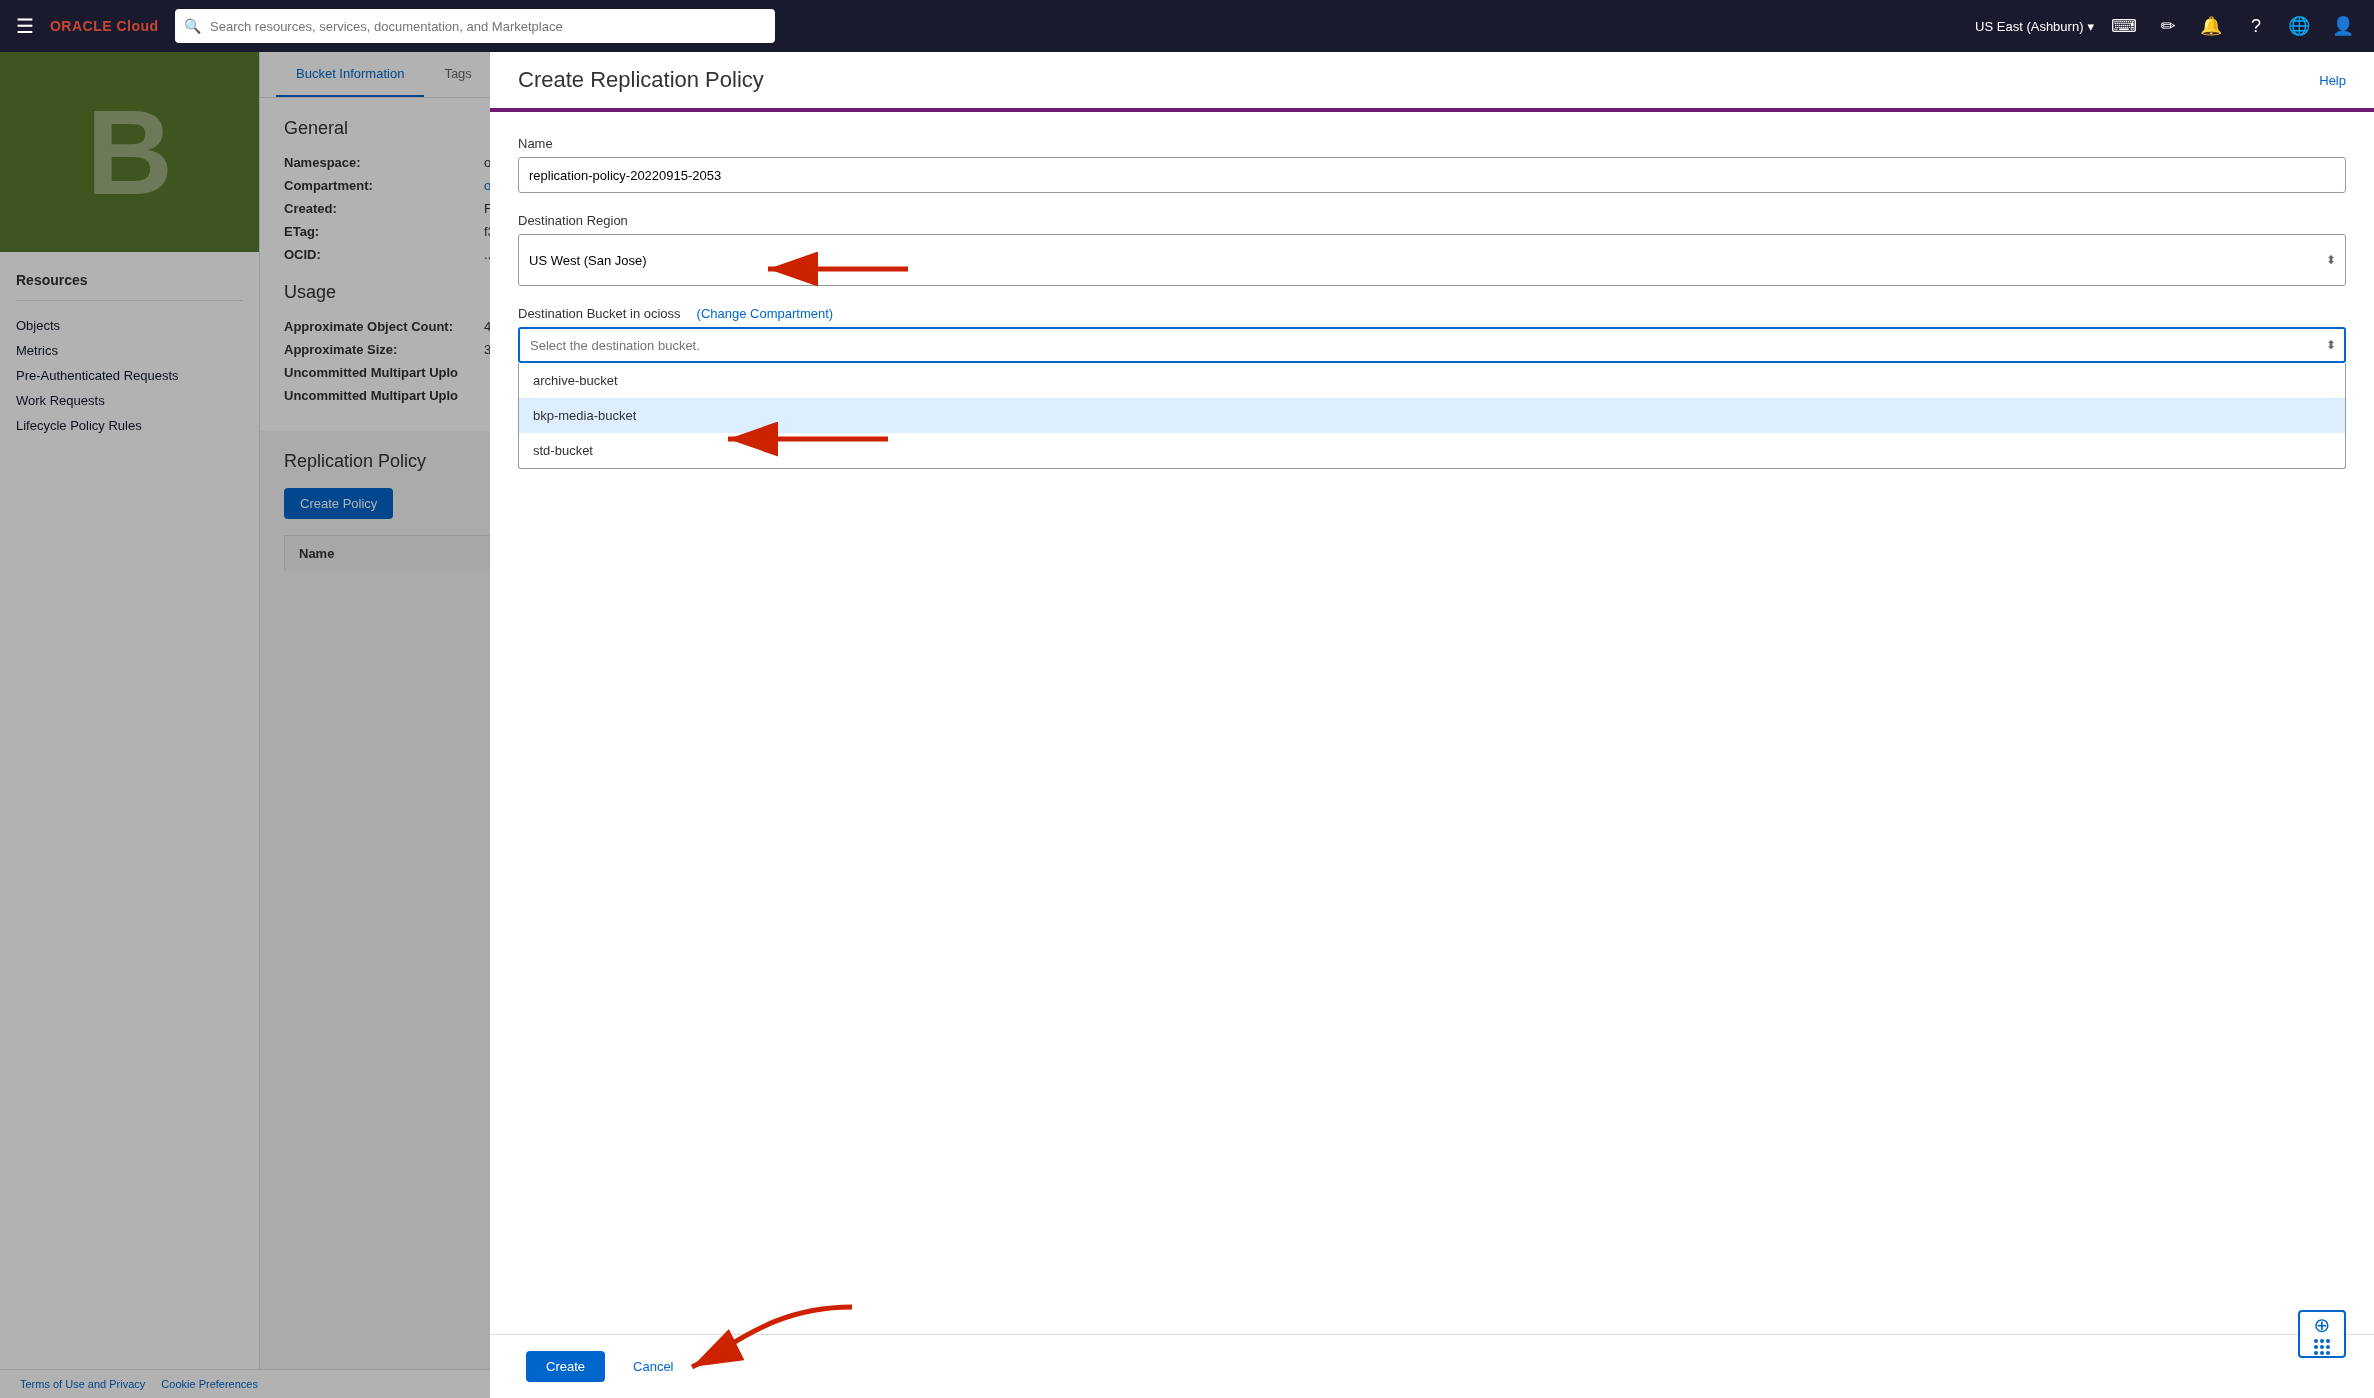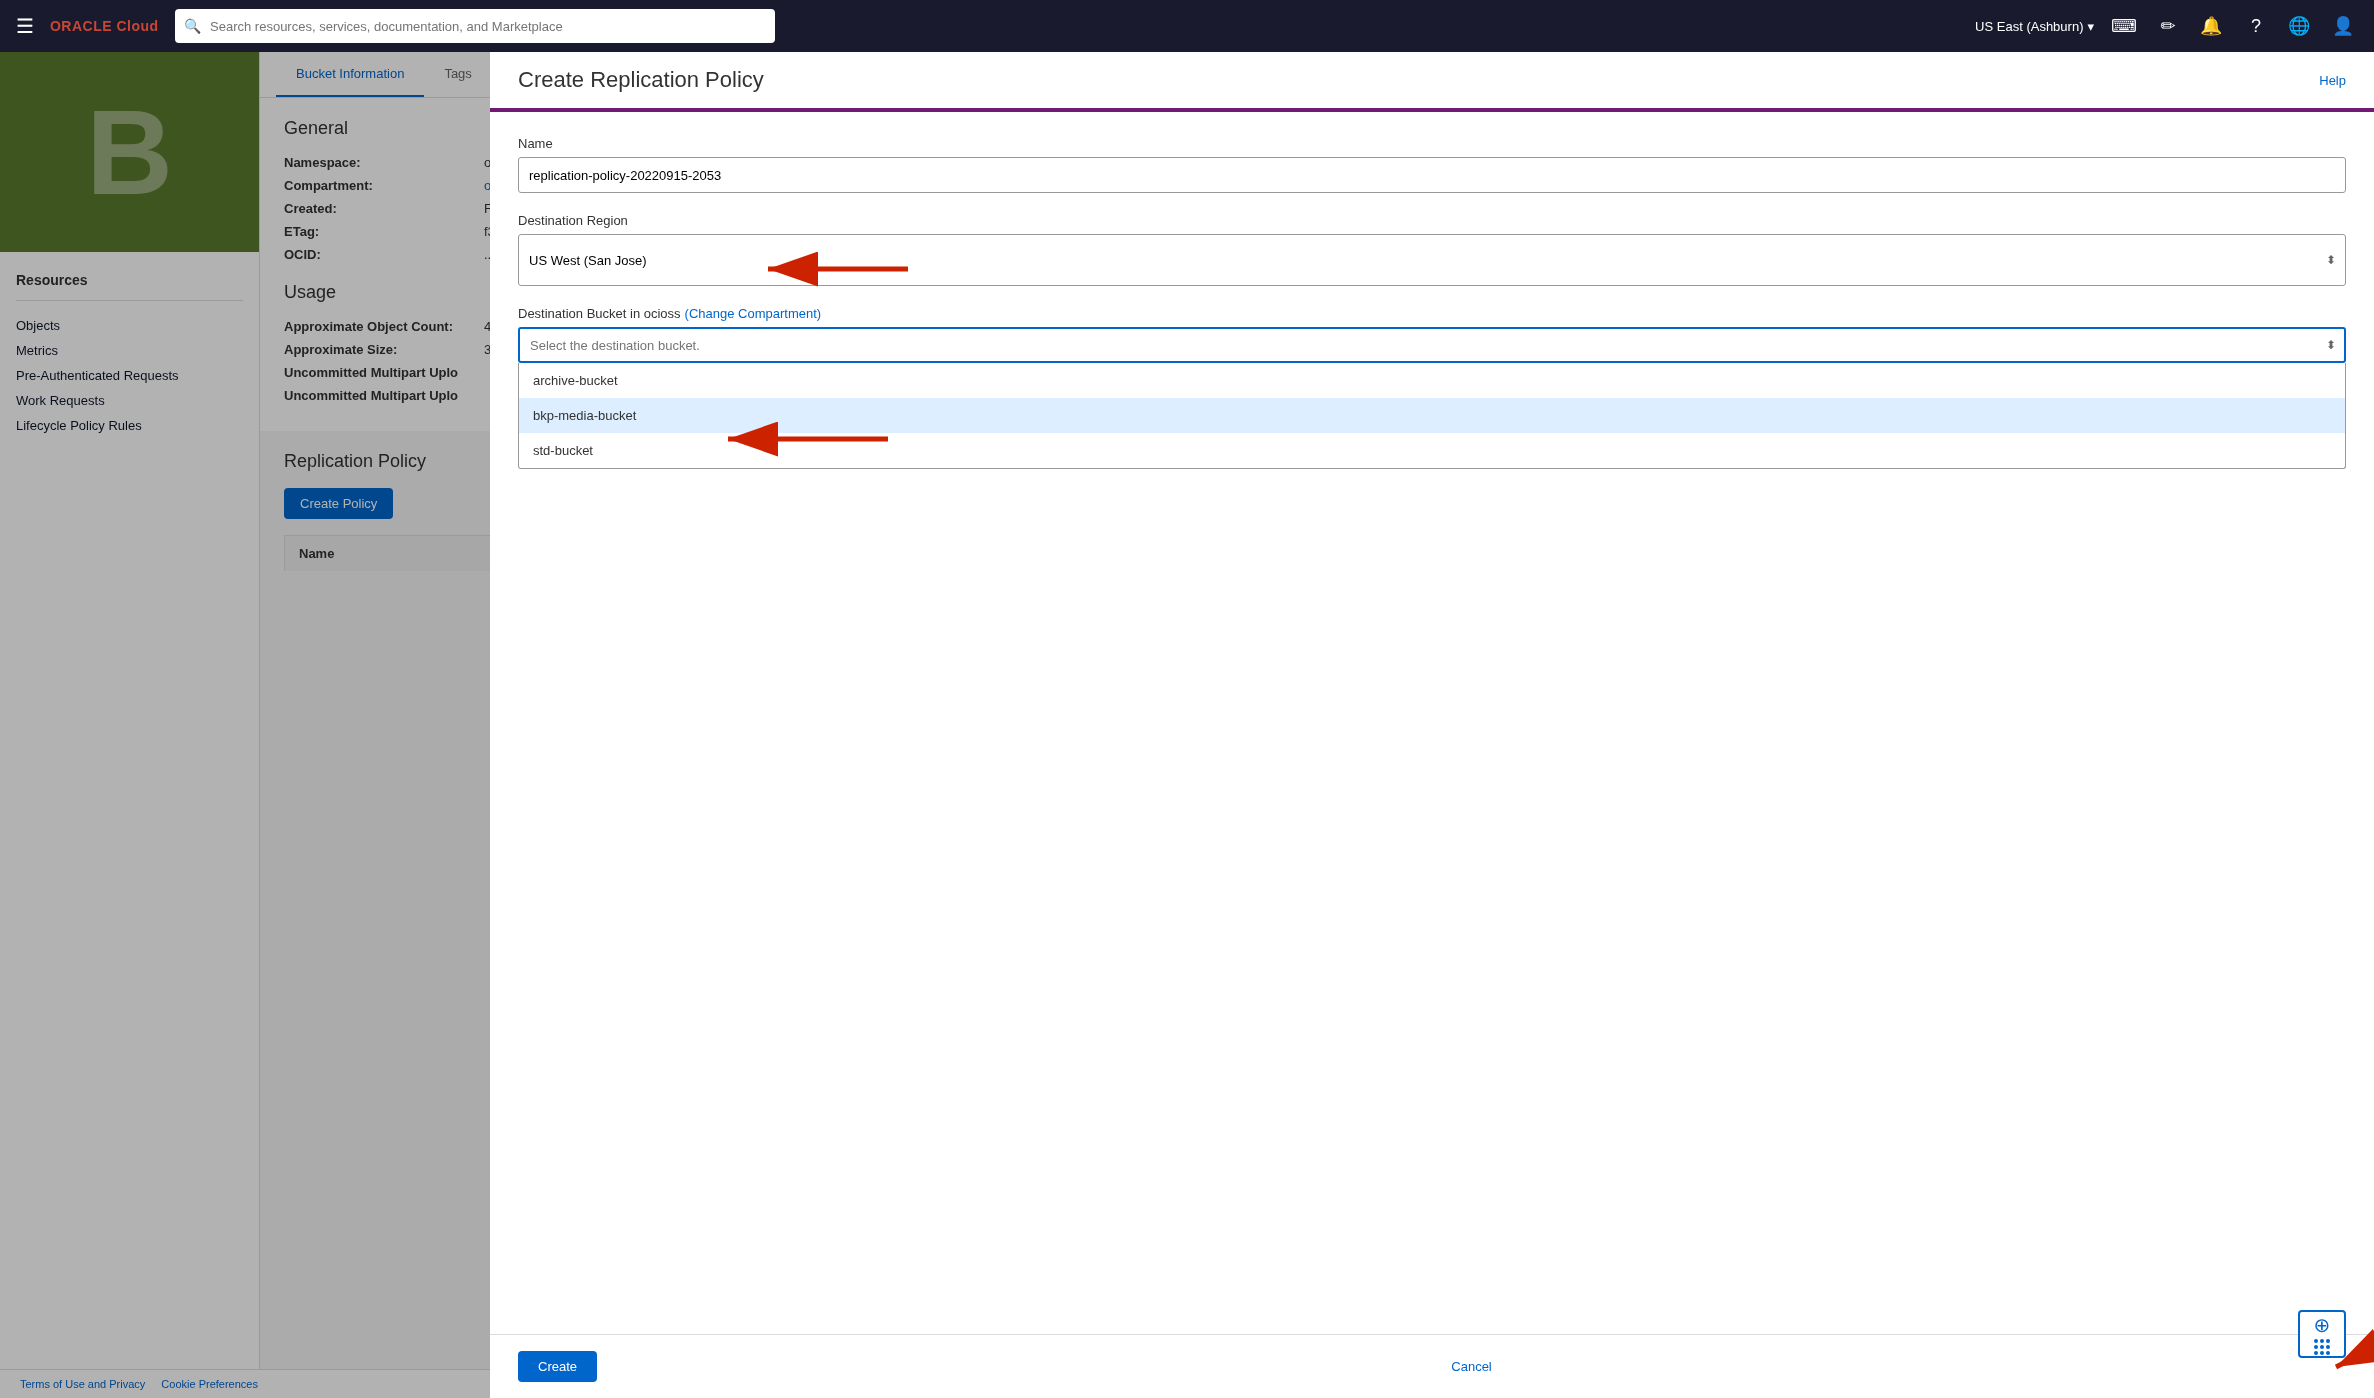--- a/index.html
+++ b/index.html
@@ -288,21 +288,21 @@
       right: 10px;
       top: 50%;
       transform: translateY(-50%);
       pointer-events: none;
       color: #666;
       font-size: 12px;
     }
     .destination-label-row {
       display: flex;
       align-items: center;
-      gap: 4px;
+      gap: 16px;
       margin-bottom: 6px;
     }
     .change-compartment-link {
       color: #0066cc;
       font-size: 13px;
       cursor: pointer;
       text-decoration: none;
     }
     .dest-input-wrapper {
       position: relative;
@@ -326,26 +326,25 @@
     }
     .dropdown-item {
       padding: 10px 14px;
       font-size: 13px;
       cursor: pointer;
       color: #333;
     }
     .dropdown-item.selected { background: #dceeff; }
 
     .modal-footer {
-      padding: 16px 28px;
+      padding: 16px 36px;
       border-top: 1px solid #ddd;
       display: flex;
       align-items: center;
       gap: 12px;
-      justify-content: space-between;
     }
     .btn-create {
       background: #0066cc;
       color: #fff;
       border: none;
       padding: 8px 20px;
       border-radius: 4px;
       font-size: 13px;
       cursor: pointer;
     }

